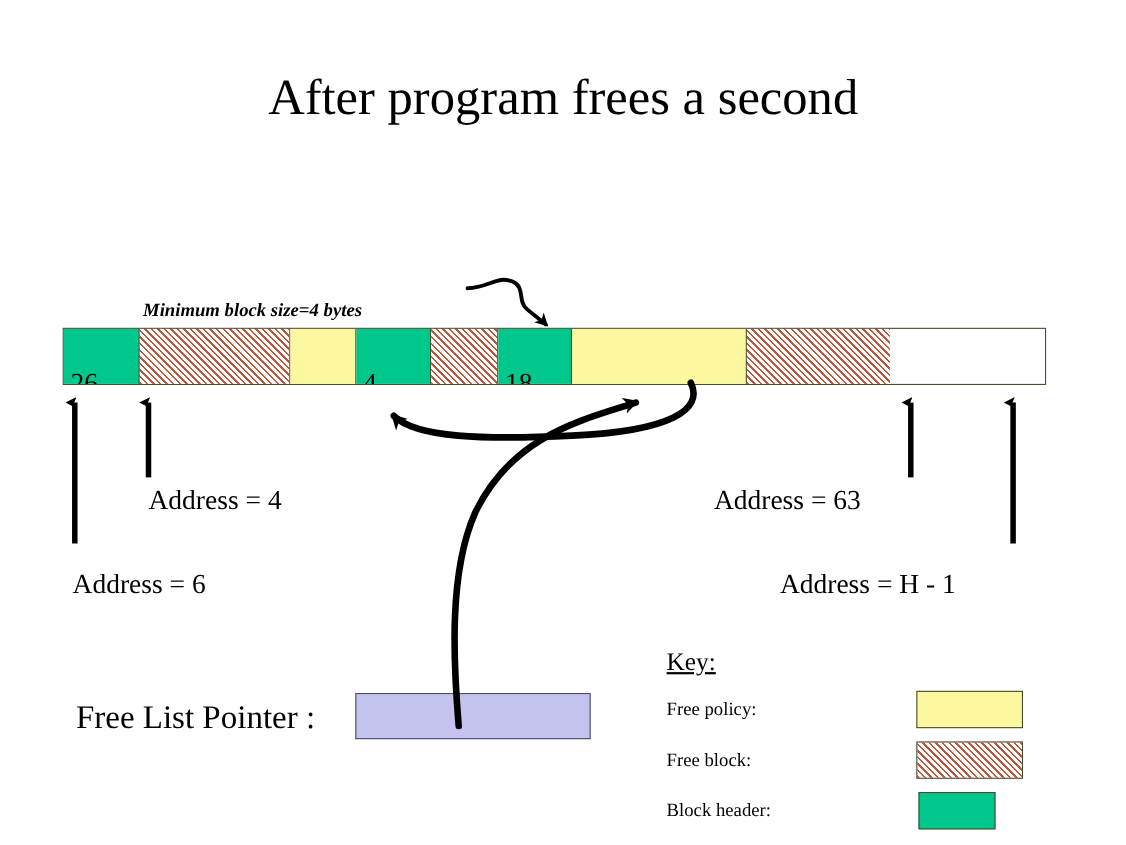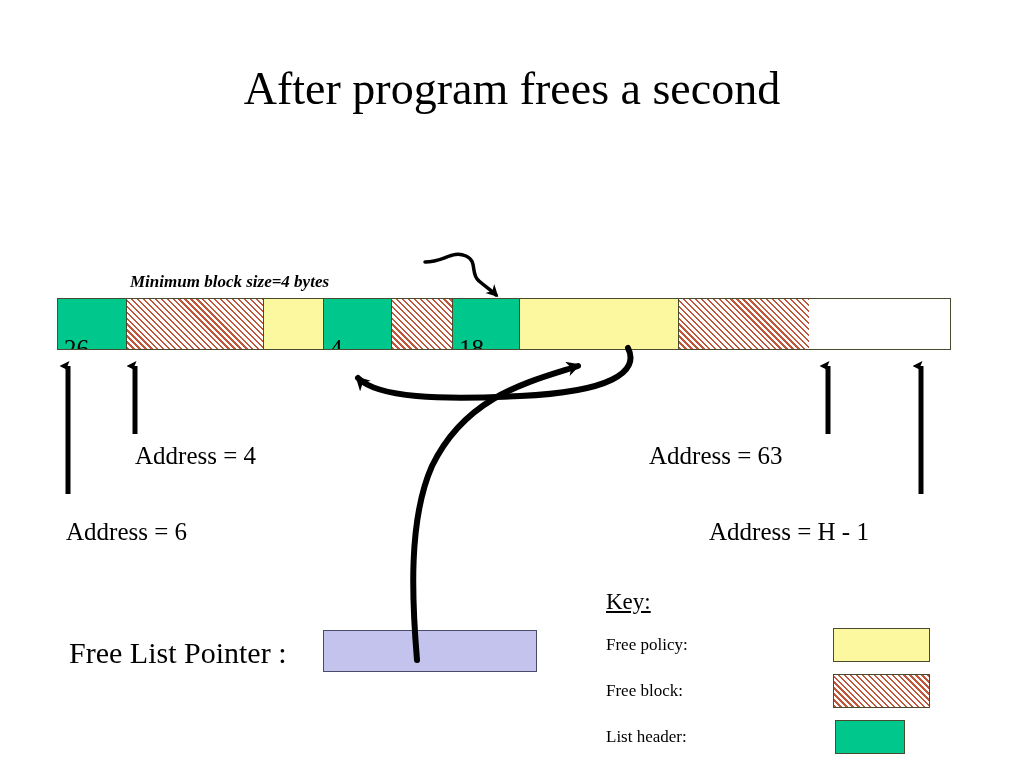--- a/index.html
+++ b/index.html
@@ -217,21 +217,21 @@
     <span class="key-text">Free policy:</span>
     <span class="key-swatch free"></span>
   </div>
 
   <div class="key-row">
     <span class="key-text">Free block:</span>
     <span class="key-swatch live"></span>
   </div>
 
   <div class="key-row">
-    <span class="key-text">List header:</span>
+    <span class="key-text">Block header:</span>
     <span class="key-swatch header"></span>
   </div>
 </div>
 
 <svg id="arrow-layer" viewBox="0 0 1024 768">
   <defs>
     <marker id="vtip" markerWidth="10" markerHeight="10" refX="5" refY="8.5" orient="auto" markerUnits="userSpaceOnUse">
       <path d="M5,0 L10,10 L5,8 L0,10 Z" fill="#000"></path>
     </marker>
     <marker id="ctip" markerWidth="16" markerHeight="16" refX="11" refY="8" orient="auto" markerUnits="userSpaceOnUse">

